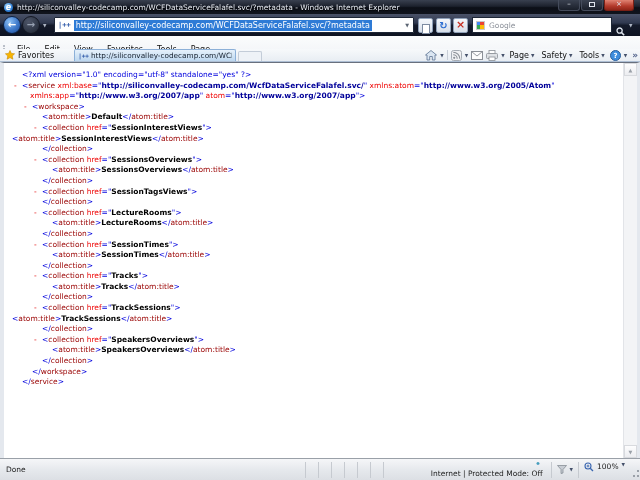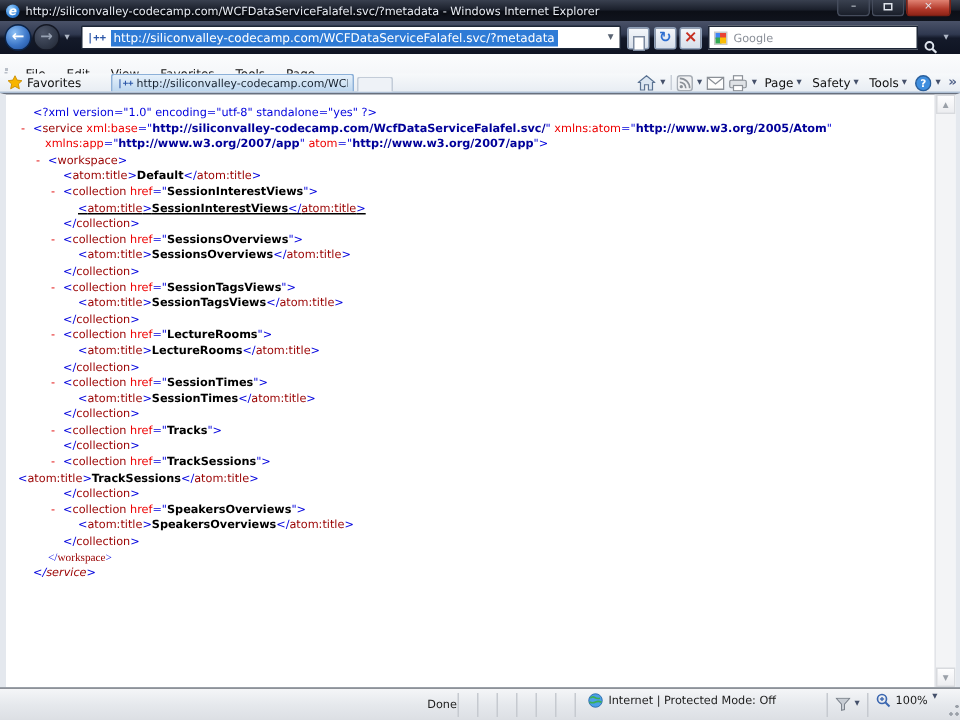--- a/index.html
+++ b/index.html
@@ -88,23 +88,23 @@
   .x-b { color:#000000; font-weight:bold; }
   .vscroll { position:absolute; top:0; right:0; bottom:0; width:14px; background:#f3f4f6; border-left:1px solid #e2e4e8; }
   .sbtn { position:absolute; left:0; right:0; height:13px; background:linear-gradient(180deg,#fdfdfe,#ecedf0);
     border:1px solid #d8dade; text-align:center; font-size:5px; color:#9aa0a8; line-height:12px; }
   .sbtn.up { top:0; } .sbtn.down { bottom:0; }
 
   
   .statusbar { position:absolute; left:0; right:0; bottom:0; height:22px;
     background:linear-gradient(180deg,#f5f6f8 0%,#e6e9ed 50%,#dcdfe4 100%); border-top:1px solid #9aa0a8;
     display:flex; align-items:center; font-size:7.5px; color:#1c1c1c; }
-  .status-text { padding-left:6px; flex:1;text-align:right; }
+  .status-text { padding-left:6px; flex:1; }
   .scell { width:13px; height:16px; border-left:1px solid #c6cad0; }
-  .zone-cell { display:flex; align-items:flex-start; gap:4px; height:16px; border-left:1px solid #c6cad0; padding:0 8px; width:168px; }
+  .zone-cell { display:flex; align-items:flex-end; gap:4px; height:16px; border-left:1px solid #c6cad0; padding:0 8px; width:168px;flex-direction:column; }
   .filter-cell { display:flex; align-items:center; gap:3px; height:16px; border-left:1px solid #c6cad0; padding:0 5px; }
   .zoom-cell { display:flex; gap:3px; height:16px; border-left:1px solid #c6cad0; padding:0 5px; }
   .grip { width:10px; height:16px; background:
     radial-gradient(circle at 8px 14px,#9aa0a8 1px,transparent 1.3px),
     radial-gradient(circle at 8px 9px,#9aa0a8 1px,transparent 1.3px),
     radial-gradient(circle at 4px 14px,#9aa0a8 1px,transparent 1.3px); }
 </style>
 </head>
 <body>
 
@@ -217,44 +217,44 @@
   </div>
 
   <div class="content">
     <div class="xml-tree">
         <div class="xline" style="padding-left: 10px;"><span class="xdash"></span><span class="x-m">&lt;?xml version="1.0" encoding="utf-8" standalone="yes" ?&gt;</span></div>
         <div class="xline" style="padding-left: 10px;"><span class="xdash">-</span><span class="x-m">&lt;</span><span class="x-t">service</span><span class="x-a"> xml:base</span><span class="x-m">="</span><span class="x-u">http://siliconvalley-codecamp.com/WcfDataServiceFalafel.svc/</span><span class="x-m">" </span><span class="x-a">xmlns:atom</span><span class="x-m">="</span><span class="x-u">http://www.w3.org/2005/Atom</span><span class="x-m">"</span></div>
         <div class="xline" style="padding-left: 18px;"><span class="xdash"></span><span class="x-a">xmlns:app</span><span class="x-m">="</span><span class="x-u">http://www.w3.org/2007/app</span><span class="x-m">" </span><span class="x-a">atom</span><span class="x-m">="</span><span class="x-u">http://www.w3.org/2007/app</span><span class="x-m">"&gt;</span></div>
         <div class="xline" style="padding-left: 20px;"><span class="xdash">-</span><span class="x-m">&lt;</span><span class="x-t">workspace</span><span class="x-m">&gt;</span></div>
         <div class="xline" style="padding-left: 30px;"><span class="xdash"></span><span class="x-m">&lt;</span><span class="x-t">atom:title</span><span class="x-m">&gt;</span><span class="x-b">Default</span><span class="x-m">&lt;/</span><span class="x-t">atom:title</span><span class="x-m">&gt;</span></div>
         <div class="xline" style="padding-left: 30px;"><span class="xdash">-</span><span class="x-m">&lt;</span><span class="x-t">collection</span><span class="x-a"> href</span><span class="x-m">="</span><span class="x-b">SessionInterestViews</span><span class="x-m">"&gt;</span></div>
-        <div class="xline" style="padding-left: 40px; text-decoration: underline;"><span class="xdash"></span><span class="x-m">&lt;</span><span class="x-t">atom:title</span><span class="x-m">&gt;</span><span class="x-b">SessionInterestViews</span><span class="x-m">&lt;/</span><span class="x-t">atom:title</span><span class="x-m">&gt;</span></div>
+        <div class="xline" style=""><span class="xdash"></span><span class="x-m">&lt;</span><span class="x-t">atom:title</span><span class="x-m">&gt;</span><span class="x-b">SessionInterestViews</span><span class="x-m">&lt;/</span><span class="x-t">atom:title</span><span class="x-m">&gt;</span></div>
         <div class="xline" style="padding-left: 30px;"><span class="xdash"></span><span class="x-m">&lt;/</span><span class="x-t">collection</span><span class="x-m">&gt;</span></div>
         <div class="xline" style="padding-left: 30px;"><span class="xdash">-</span><span class="x-m">&lt;</span><span class="x-t">collection</span><span class="x-a"> href</span><span class="x-m">="</span><span class="x-b">SessionsOverviews</span><span class="x-m">"&gt;</span></div>
         <div class="xline" style="padding-left: 40px;"><span class="xdash"></span><span class="x-m">&lt;</span><span class="x-t">atom:title</span><span class="x-m">&gt;</span><span class="x-b">SessionsOverviews</span><span class="x-m">&lt;/</span><span class="x-t">atom:title</span><span class="x-m">&gt;</span></div>
         <div class="xline" style="padding-left: 30px;"><span class="xdash"></span><span class="x-m">&lt;/</span><span class="x-t">collection</span><span class="x-m">&gt;</span></div>
         <div class="xline" style="padding-left: 30px;"><span class="xdash">-</span><span class="x-m">&lt;</span><span class="x-t">collection</span><span class="x-a"> href</span><span class="x-m">="</span><span class="x-b">SessionTagsViews</span><span class="x-m">"&gt;</span></div>
-        <div class="xline" style="padding-left: 40px;"><span class="xdash"></span><span class="x-m">&lt;</span><span class="x-t">atom:title</span><span class="x-m">&gt;</span><span class="x-b">SessionTagsViews</span><span class="x-m">&lt;/</span><span class="x-t">atom:title</span><span class="x-m">&gt;</span></div>
         <div class="xline" style="padding-left: 30px;"><span class="xdash"></span><span class="x-m">&lt;/</span><span class="x-t">collection</span><span class="x-m">&gt;</span></div>
         <div class="xline" style="padding-left: 30px;"><span class="xdash">-</span><span class="x-m">&lt;</span><span class="x-t">collection</span><span class="x-a"> href</span><span class="x-m">="</span><span class="x-b">LectureRooms</span><span class="x-m">"&gt;</span></div>
         <div class="xline" style="padding-left: 40px;"><span class="xdash"></span><span class="x-m">&lt;</span><span class="x-t">atom:title</span><span class="x-m">&gt;</span><span class="x-b">LectureRooms</span><span class="x-m">&lt;/</span><span class="x-t">atom:title</span><span class="x-m">&gt;</span></div>
         <div class="xline" style="padding-left: 30px;"><span class="xdash"></span><span class="x-m">&lt;/</span><span class="x-t">collection</span><span class="x-m">&gt;</span></div>
         <div class="xline" style="padding-left: 30px;"><span class="xdash">-</span><span class="x-m">&lt;</span><span class="x-t">collection</span><span class="x-a"> href</span><span class="x-m">="</span><span class="x-b">SessionTimes</span><span class="x-m">"&gt;</span></div>
         <div class="xline" style="padding-left: 40px;"><span class="xdash"></span><span class="x-m">&lt;</span><span class="x-t">atom:title</span><span class="x-m">&gt;</span><span class="x-b">SessionTimes</span><span class="x-m">&lt;/</span><span class="x-t">atom:title</span><span class="x-m">&gt;</span></div>
         <div class="xline" style="padding-left: 30px;"><span class="xdash"></span><span class="x-m">&lt;/</span><span class="x-t">collection</span><span class="x-m">&gt;</span></div>
         <div class="xline" style="padding-left: 30px;"><span class="xdash">-</span><span class="x-m">&lt;</span><span class="x-t">collection</span><span class="x-a"> href</span><span class="x-m">="</span><span class="x-b">Tracks</span><span class="x-m">"&gt;</span></div>
+        <div class="xline" style="padding-left: 40px;"><span class="xdash"></span><span class="x-m">&lt;</span><span class="x-t">atom:title</span><span class="x-m">&gt;</span><span class="x-b">Tracks</span><span class="x-m">&lt;/</span><span class="x-t">atom:title</span><span class="x-m">&gt;</span></div>
         <div class="xline" style="padding-left: 30px;"><span class="xdash"></span><span class="x-m">&lt;/</span><span class="x-t">collection</span><span class="x-m">&gt;</span></div>
         <div class="xline" style="padding-left: 30px;"><span class="xdash">-</span><span class="x-m">&lt;</span><span class="x-t">collection</span><span class="x-a"> href</span><span class="x-m">="</span><span class="x-b">TrackSessions</span><span class="x-m">"&gt;</span></div>
         <div class="xline" style=""><span class="xdash"></span><span class="x-m">&lt;</span><span class="x-t">atom:title</span><span class="x-m">&gt;</span><span class="x-b">TrackSessions</span><span class="x-m">&lt;/</span><span class="x-t">atom:title</span><span class="x-m">&gt;</span></div>
         <div class="xline" style="padding-left: 30px;"><span class="xdash"></span><span class="x-m">&lt;/</span><span class="x-t">collection</span><span class="x-m">&gt;</span></div>
         <div class="xline" style="padding-left: 30px;"><span class="xdash">-</span><span class="x-m">&lt;</span><span class="x-t">collection</span><span class="x-a"> href</span><span class="x-m">="</span><span class="x-b">SpeakersOverviews</span><span class="x-m">"&gt;</span></div>
         <div class="xline" style="padding-left: 40px;"><span class="xdash"></span><span class="x-m">&lt;</span><span class="x-t">atom:title</span><span class="x-m">&gt;</span><span class="x-b">SpeakersOverviews</span><span class="x-m">&lt;/</span><span class="x-t">atom:title</span><span class="x-m">&gt;</span></div>
         <div class="xline" style="padding-left: 30px;"><span class="xdash"></span><span class="x-m">&lt;/</span><span class="x-t">collection</span><span class="x-m">&gt;</span></div>
-        <div class="xline" style="padding-left: 20px; font-family: Liberation Serif, serif;"><span class="xdash"></span><span class="x-m">&lt;/</span><span class="x-t">workspace</span><span class="x-m">&gt;</span></div>
-        <div class="xline" style="padding-left: 10px; font-style: italic;"><span class="xdash"></span><span class="x-m">&lt;/</span><span class="x-t">service</span><span class="x-m">&gt;</span></div>
+        <div class="xline" style="padding-left: 20px;"><span class="xdash"></span><span class="x-m">&lt;/</span><span class="x-t">workspace</span><span class="x-m">&gt;</span></div>
+        <div class="xline" style="padding-left: 10px;"><span class="xdash"></span><span class="x-m">&lt;/</span><span class="x-t">service</span><span class="x-m">&gt;</span></div>
       </div>
     <div class="vscroll">
       <div class="sbtn up">▲</div>
       <div class="sbtn down">▼</div>
     </div>
   </div>
 
   <div class="statusbar">
     <div class="status-text">Done</div>
     <div class="scell"></div>

